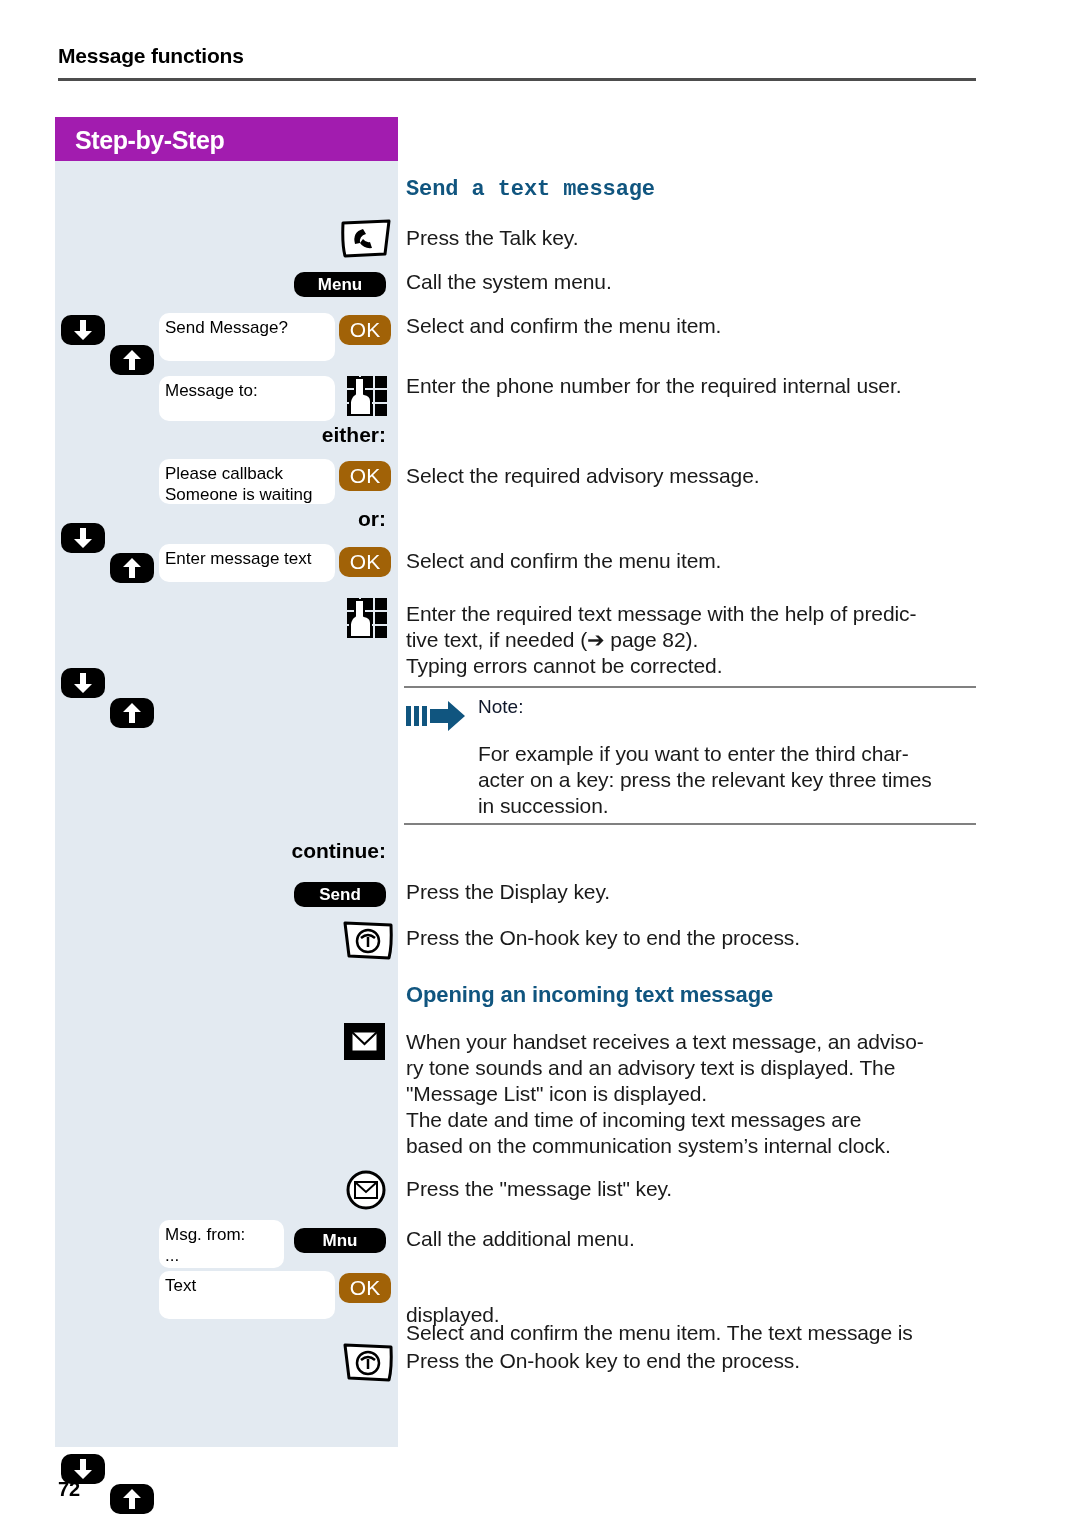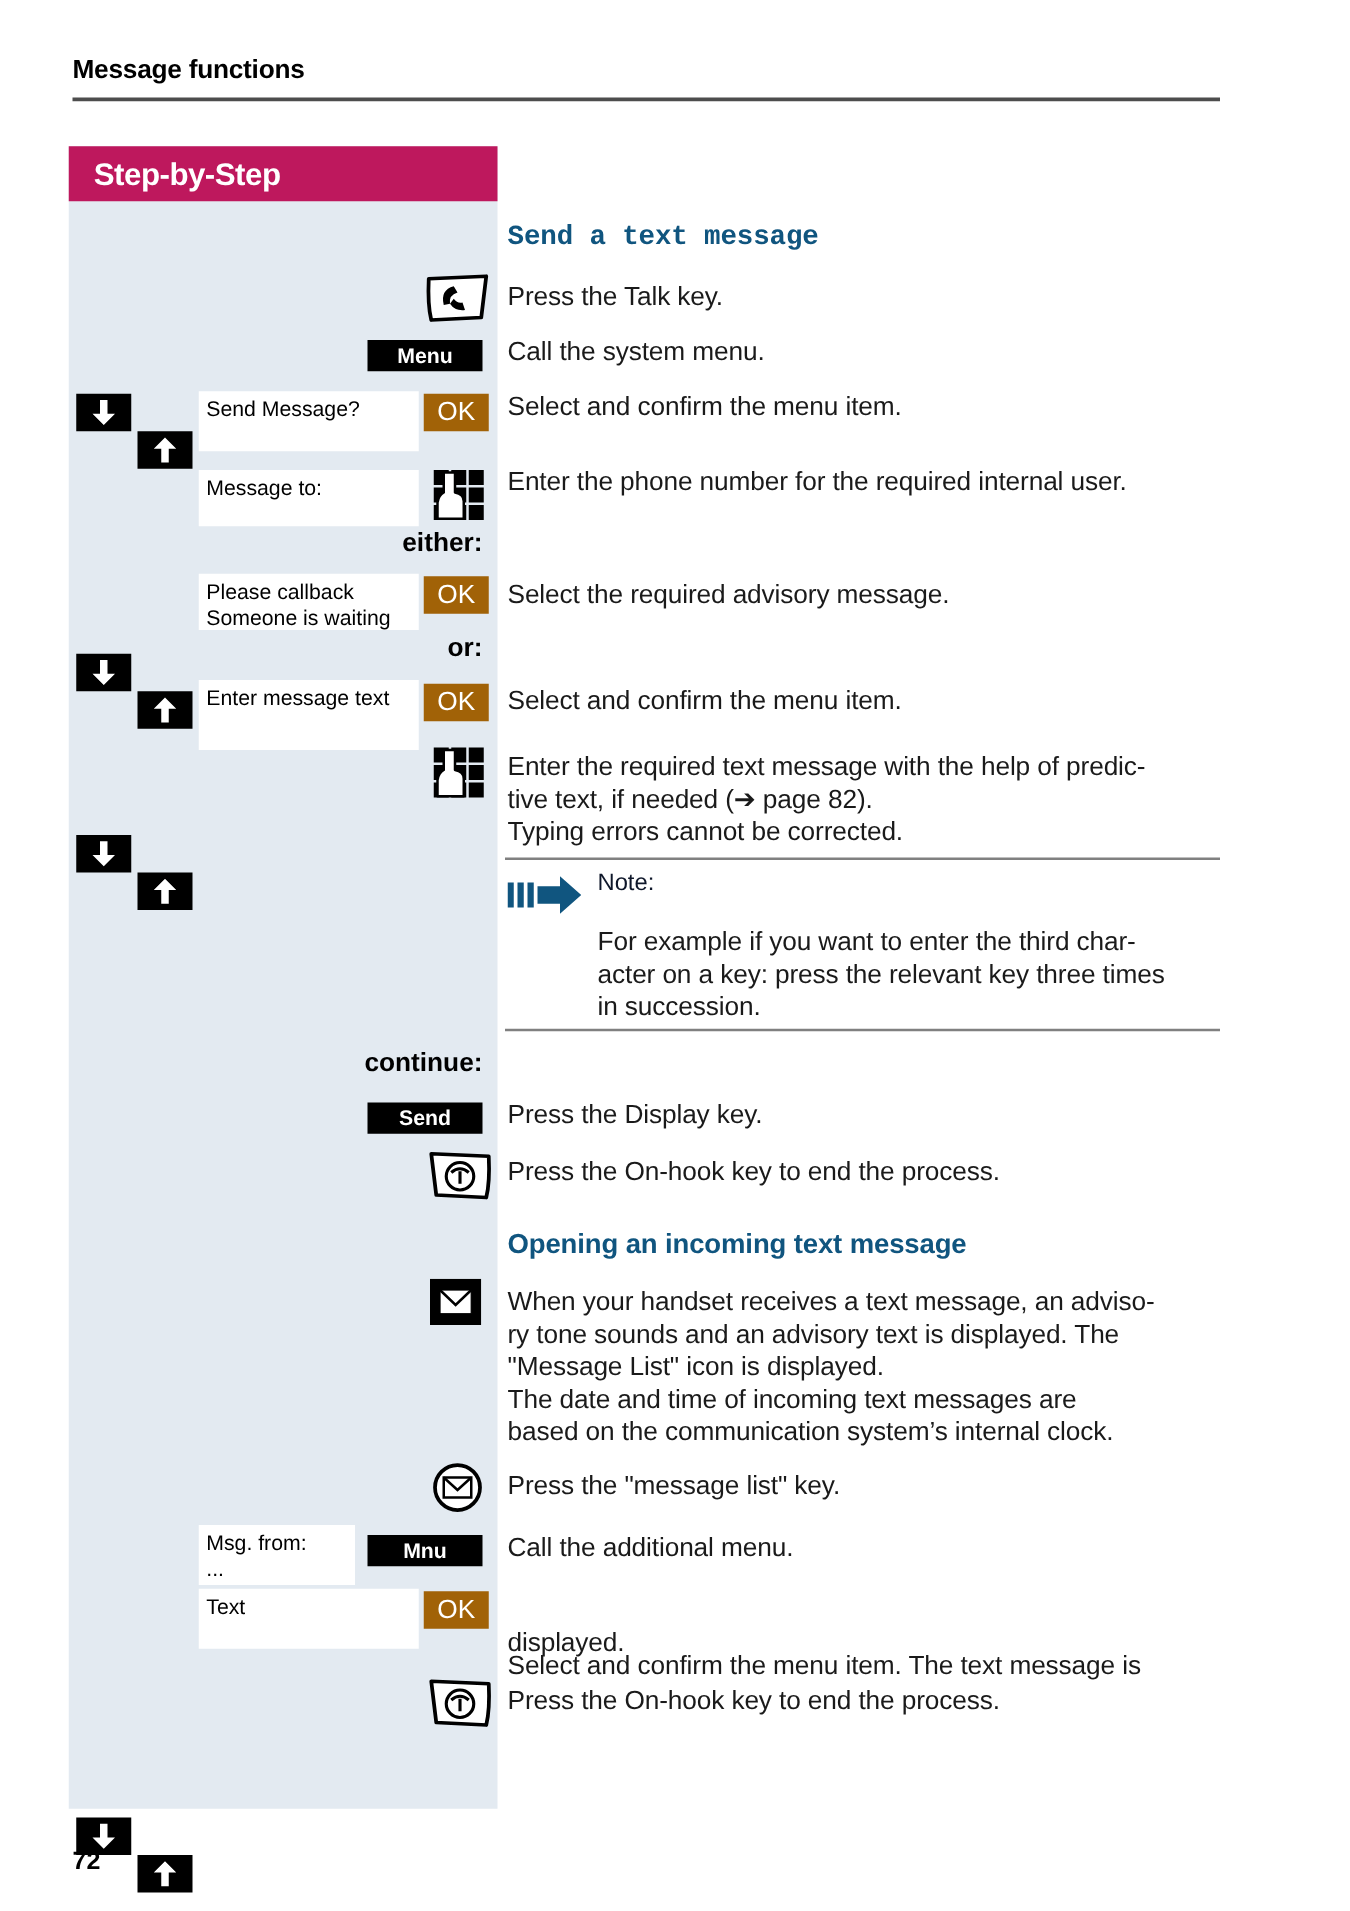--- a/index.html
+++ b/index.html
@@ -43,34 +43,34 @@
     width: 343px;
     height: 1330px;
     background: #e3eaf1;
   }
   .sidebar-header {
     position: absolute;
     left: 55px;
     top: 117px;
     width: 343px;
     height: 44px;
-    background: #be185d;
+    background: #a21caf;
   }
   .sidebar-header-label {
     position: absolute;
     left: 20px;
     top: 9px;
     color: #ffffff;
     font-size: 25px;
     font-weight: bold;
     letter-spacing: -0.4px;
   }
 
   
-  .row { position: absolute; }
+  .row { position: absolute; border-radius: 10px; }
 
   
   .softkey {
     background: #000000;
     color: #ffffff;
     font-size: 17px;
     font-weight: bold;
     text-align: center;
     line-height: 25px;
     height: 25px;
@@ -225,21 +225,21 @@
 <div class="row arrowkey" style="left:61px; top:548px;">
   <svg width="22" height="24" viewBox="0 0 22 24">
       <path d="M8,2 L14,2 L14,13 L20,13 L11,22 L2,13 L8,13 Z" fill="#ffffff"></path>
     </svg>
 </div>
 <div class="row arrowkey" style="left:110px; top:548px;">
   <svg width="22" height="24" viewBox="0 0 22 24">
       <path d="M11,2 L20,11 L14,11 L14,22 L8,22 L8,11 L2,11 Z" fill="#ffffff"></path>
     </svg>
 </div>
-<div class="row display-box" style="left:159px; top:544px; width:176px; height:56px;">Enter message text</div>
+<div class="row display-box" style="left:159px; top:544px; width:176px; height:38px;">Enter message text</div>
 <div class="row okkey" style="left:339px; top:547px;">OK</div>
 
 <div class="icon-holder" style="left:345px; top:596px;">
   <svg width="45" height="45" viewBox="0 0 45 45">
     <rect x="2" y="2" width="12" height="12" fill="#000000"></rect>
     <rect x="16" y="2" width="12" height="12" fill="#000000"></rect>
     <rect x="30" y="2" width="12" height="12" fill="#000000"></rect>
     <rect x="2" y="16" width="12" height="12" fill="#000000"></rect>
     <rect x="16" y="16" width="12" height="12" fill="#000000"></rect>
     <rect x="30" y="16" width="12" height="12" fill="#000000"></rect>

